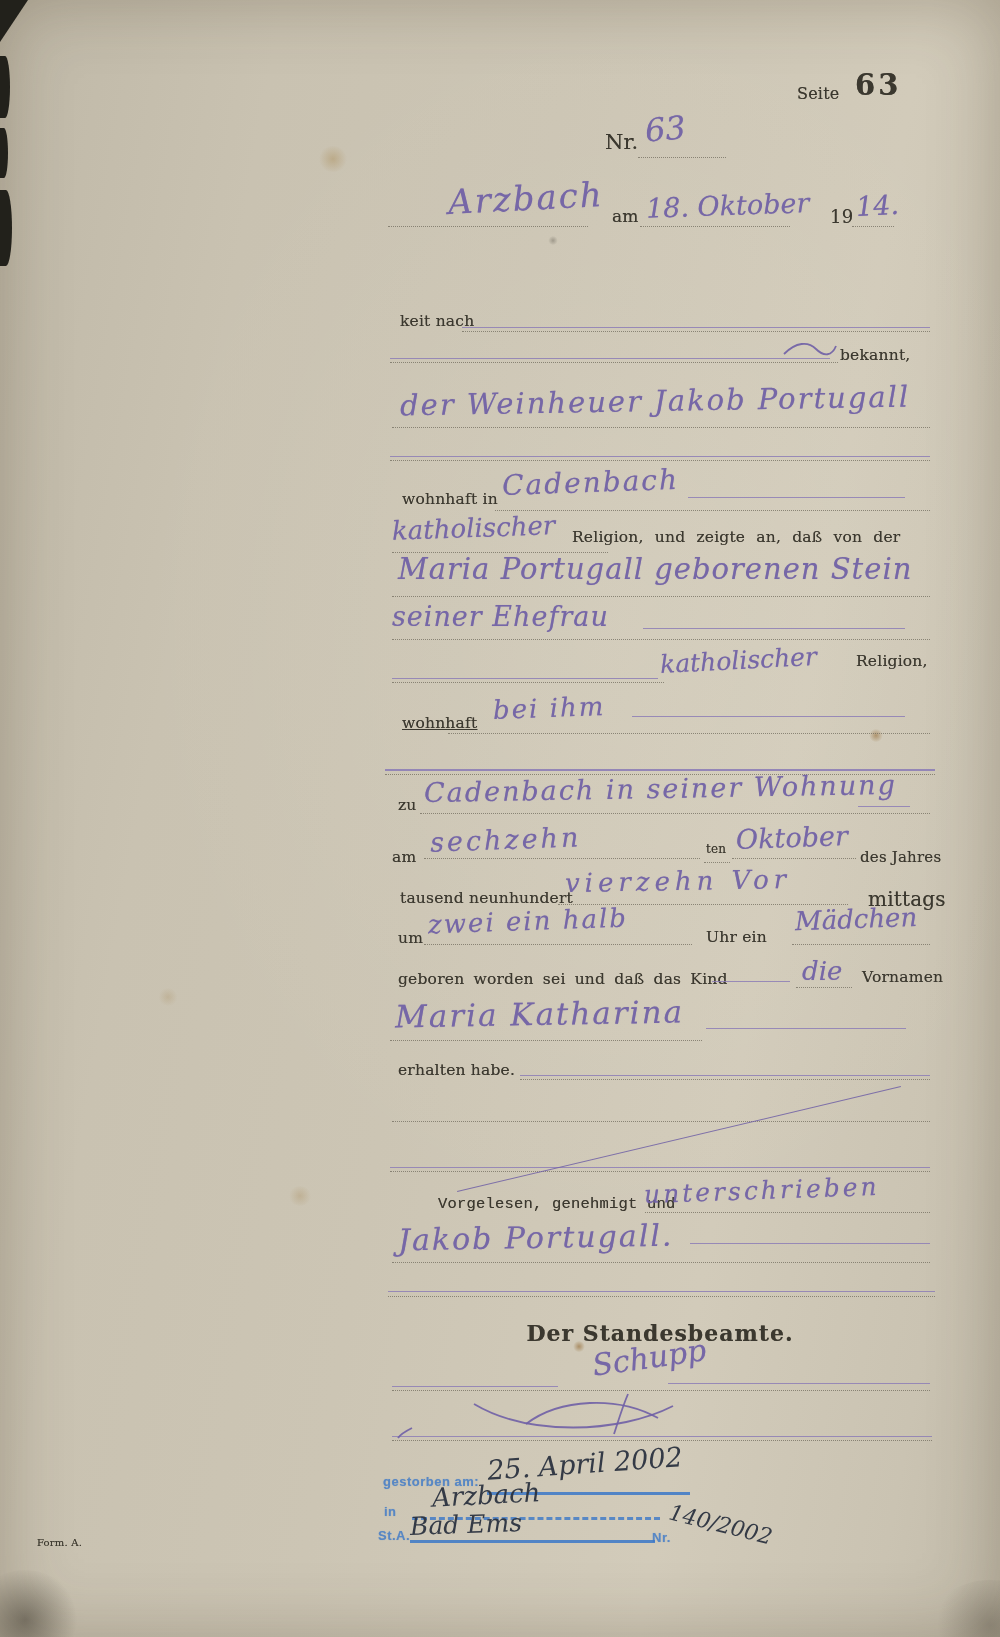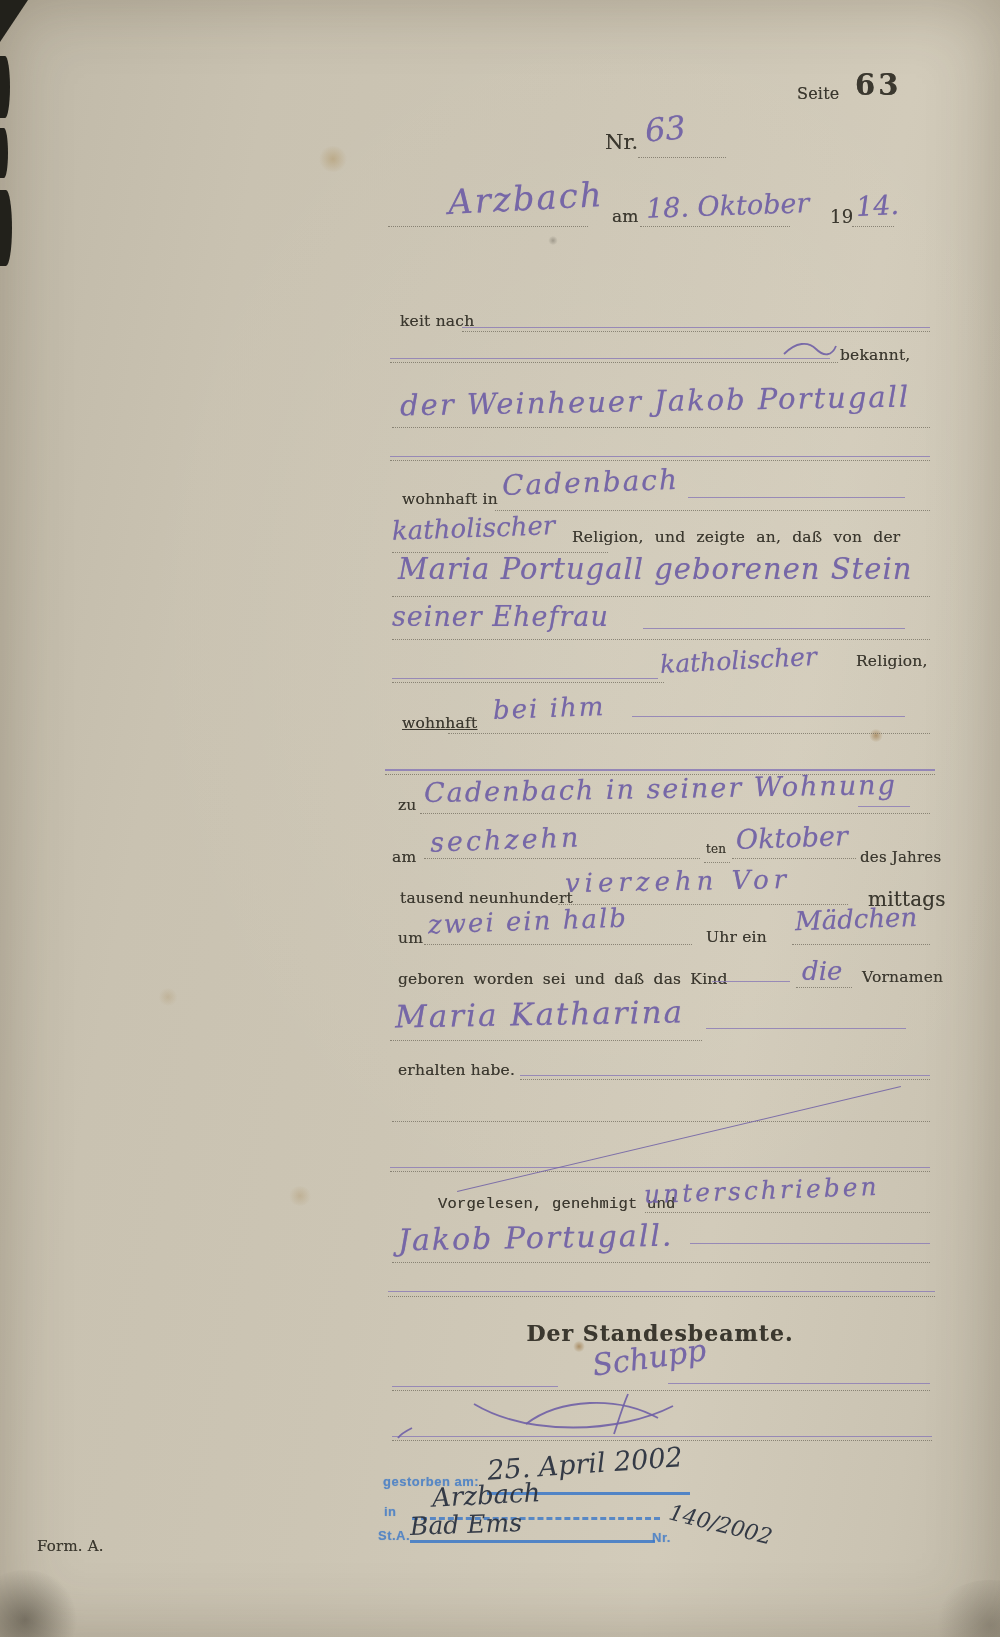--- a/index.html
+++ b/index.html
@@ -187,14 +187,14 @@
   <div class="ln blue" style="left:487px;top:1492px;width:203px;"></div>
   <span class="stampt" style="left:384px;top:1504px;font-size:13px;">in</span>
   <span class="shw" style="left:432px;top:1480px;font-size:26px;transform:rotate(-3deg);">Arzbach</span>
   <div class="ln bluedash" style="left:412px;top:1517px;width:248px;"></div>
   <span class="stampt" style="left:378px;top:1528px;font-size:13px;">St.A.</span>
   <span class="shw" style="left:410px;top:1510px;font-size:25px;transform:rotate(-2deg);">Bad Ems</span>
   <div class="ln blue" style="left:410px;top:1540px;width:245px;"></div>
   <span class="stampt" style="left:652px;top:1530px;font-size:13px;">Nr.</span>
   <span class="shw" style="left:668px;top:1512px;font-size:22px;transform:rotate(14deg);">140/2002</span>
 
-  <span class="pt" style="left:37px;top:1537px;font-size:15px;">Form. A.</span>
+  <span class="pt" style="left:37px;top:1537px;font-size:10px;">Form. A.</span>
 </div>
 
 </body></html>

